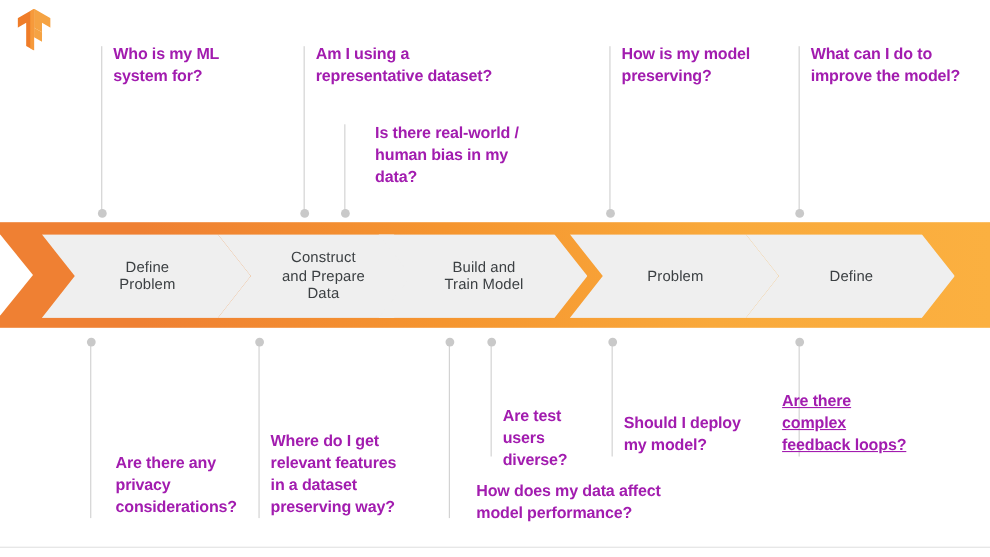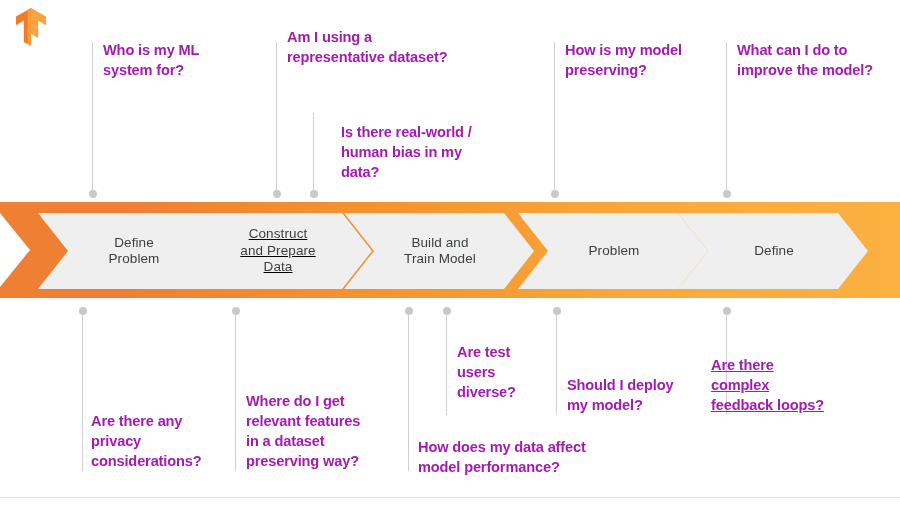--- a/index.html
+++ b/index.html
@@ -140,21 +140,21 @@
 
   <div class="band">
     <div class="band-notch"></div>
   </div>
 
   <div id="steps-layer">
       <div class="chev" style="left: 38px; width: 190px; justify-content: center;">
         <div class="chev-label">Define
 Problem</div>
       </div>
-      <div class="chev" style="left: 182px; width: 190px; text-decoration: underline;">
+      <div class="chev" style="left: 198px; width: 190px;">
         <div class="chev-label">Construct
 and Prepare
 Data</div>
       </div>
       <div class="chev" style="left: 344px; width: 190px;">
         <div class="chev-label">Build and
 Train Model</div>
       </div>
       <div class="chev" style="left: 518px; width: 190px;">
         <div class="chev-label">Problem</div>
@@ -164,53 +164,53 @@
       </div>
     </div>
 
   <div id="questions-layer">
       <div class="stem" style="left: 92px; top: 42px; height: 152px;"></div>
       <div class="dot" style="left: 92px; top: 190px;"></div>
       <div class="q top" style="left: 92px; top: 40px; width: 180px; border-left: none;">Who is my ML
 system for?</div>
       <div class="stem" style="left: 276px; top: 42px; height: 152px;"></div>
       <div class="dot" style="left: 276px; top: 190px;"></div>
-      <div class="q top" style="left: 276px; top: 27px; width: 215px; border-left: none;">Am I using a
+      <div class="q top" style="left: 276px; top: 40px; width: 215px; border-left: none;">Am I using a
 representative dataset?</div>
       <div class="stem" style="left: 313px; top: 113px; height: 81px;"></div>
       <div class="dot" style="left: 313px; top: 190px;"></div>
-      <div class="q top" style="left: 313px; top: 122px; width: 185px; border-left: none; padding-left: 28px;">Is there real-world /
+      <div class="q top" style="left: 313px; top: 111px; width: 185px; border-left: none; padding-left: 28px;">Is there real-world /
 human bias in my
 data?</div>
       <div class="stem" style="left: 554px; top: 42px; height: 152px;"></div>
       <div class="dot" style="left: 554px; top: 190px;"></div>
       <div class="q top" style="left: 554px; top: 40px; width: 170px; border-left: none;">How is my model
 preserving?</div>
       <div class="stem" style="left: 726px; top: 42px; height: 152px;"></div>
       <div class="dot" style="left: 726px; top: 190px;"></div>
       <div class="q top" style="left: 726px; top: 40px; width: 189px; border-left: none;">What can I do to
 improve the model?</div>
       <div class="stem" style="left: 82px; top: 311px; height: 160px;"></div>
       <div class="dot" style="left: 82px; top: 307px;"></div>
-      <div class="q bottom" style="left: 80px; top: 411px; width: 150px; border-left: none;">Are there any
+      <div class="q bottom" style="left: 94px; top: 411px; width: 150px; border-left: none;">Are there any
 privacy
 considerations?</div>
       <div class="stem" style="left: 235px; top: 311px; height: 160px;"></div>
       <div class="dot" style="left: 235px; top: 307px;"></div>
       <div class="q bottom" style="left: 235px; top: 391px; width: 175px; border-left: none;">Where do I get
 relevant features
 in a dataset
 preserving way?</div>
       <div class="stem" style="left: 408px; top: 311px; height: 160px;"></div>
       <div class="dot" style="left: 408px; top: 307px;"></div>
-      <div class="q bottom" style="left: 407px; top: 437px; width: 215px; border-left: none;">How does my data affect
+      <div class="q bottom" style="left: 422px; top: 437px; width: 215px; border-left: none;">How does my data affect
 model performance?</div>
       <div class="stem" style="left: 446px; top: 311px; height: 104px;"></div>
       <div class="dot" style="left: 446px; top: 307px;"></div>
-      <div class="q bottom" style="left: 446px; top: 342px; width: 105px; border-left: none;">Are test
+      <div class="q bottom" style="left: 446px; top: 369px; width: 105px; border-left: none;">Are test
 users
 diverse?</div>
       <div class="stem" style="left: 556px; top: 311px; height: 104px;"></div>
       <div class="dot" style="left: 556px; top: 307px;"></div>
       <div class="q bottom" style="left: 556px; top: 375px; width: 160px; border-left: none;">Should I deploy
 my model?</div>
       <div class="stem" style="left: 726px; top: 311px; height: 104px;"></div>
       <div class="dot" style="left: 726px; top: 307px;"></div>
       <div class="q bottom" style="left: 700px; top: 355px; width: 170px; border-left: none; text-decoration: underline;">Are there
 complex

